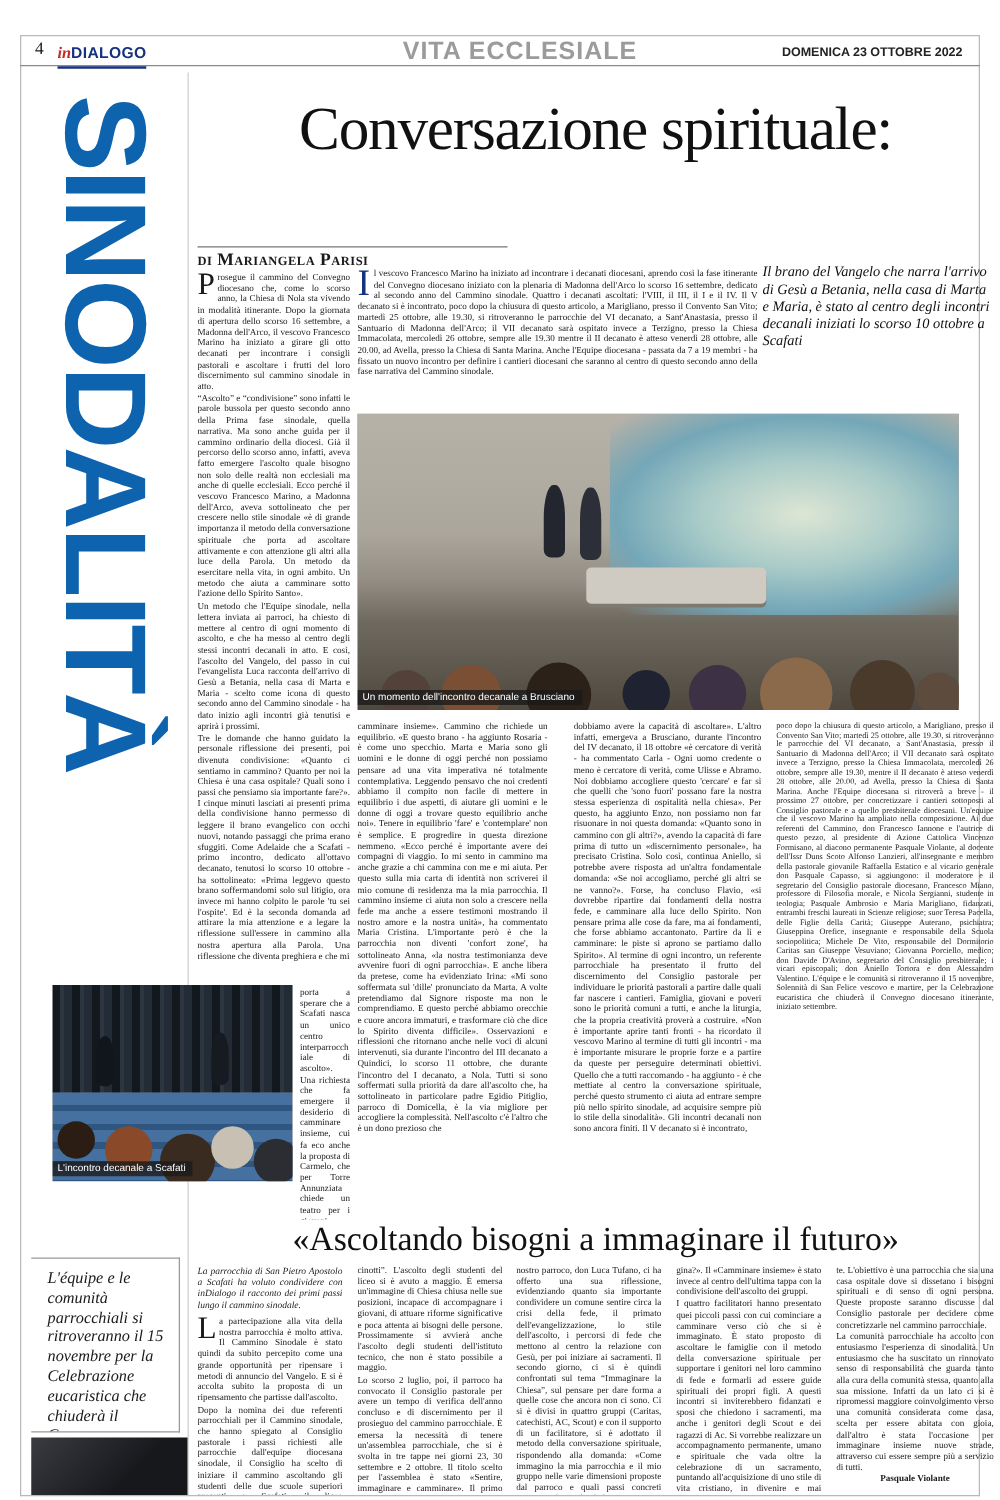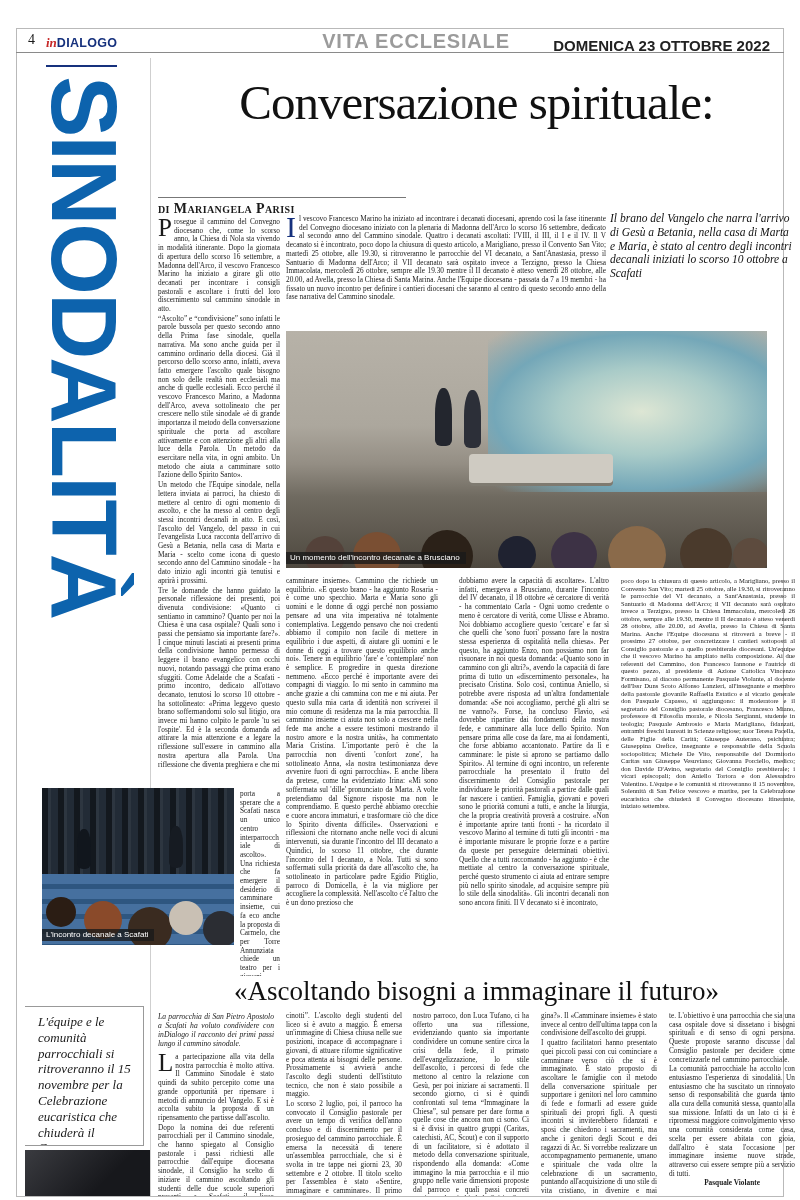--- a/index.html
+++ b/index.html
@@ -8,25 +8,25 @@
   .hr { position:absolute; background:#b9b9b9; }
   .page-frame-left  { left:16px; top:28px; width:1px; height:1169px; }
   .page-frame-right { left:783px; top:28px; width:1px; height:1169px; }
   .page-frame-bottom{ left:16px; top:1196px; width:768px; height:1px; }
   .masthead-topline { left:16px; top:28px; width:768px; height:1px; }
   .masthead-botline { left:16px; top:52px; width:768px; height:1px; background:#8a8a8a; }
   .main-vrule { left:150px; top:58px; width:1px; height:1138px; background:#cfcfcf; }
 
   .masthead { position:absolute; left:16px; top:30px; width:768px; height:21px; font-family:"Liberation Sans", sans-serif; }
   .pageno { position:absolute; left:12px; top:2px; font-family:"Liberation Serif", serif; font-size:14px; }
-  .logo { position:absolute; left:30px; top:3px; border-bottom:2px solid #16317d; padding-bottom:14px; }
+  .logo { position:absolute; left:30px; top:3px; border-bottom:2px solid #16317d; padding-bottom:2px; }
   .logo-in { color:#c62828; font-style:italic; font-weight:bold; font-size:13px; font-family:"Liberation Serif", serif; }
   .logo-dialogo { color:#16317d; font-weight:bold; font-size:12.5px; letter-spacing:.3px; }
   .section-title { position:absolute; left:0; right:0; top:0; text-align:center; font-size:20px; font-weight:bold; color:#9b9b9b; letter-spacing:.8px;padding-left:32px; }
-  .edition-date { position:absolute; right:14px; top:7px; font-size:15px; font-weight:bold; color:#222; }
+  .edition-date { position:absolute; right:14px; top:7px; font-size:10px; font-weight:bold; color:#222; }
 
   .kicker { position:absolute; left:24px; top:76px; width:120px; height:630px; writing-mode:vertical-rl;
             font-family:"Liberation Sans", sans-serif; font-weight:bold; font-size:92px; line-height:120px;
             color:#0d63ad; letter-spacing:-2px; }
 
   .headline { position:absolute; left:158px; top:76px; width:637px; text-align:center;
               font-size:49px; line-height:53px; letter-spacing:-1px; color:#111; font-weight:normal; }
   .byline { position:absolute; left:158px; top:197px; width:248px; border-top:1px solid #777; padding-top:3px;
             font-variant:small-caps; font-weight:bold; font-size:14px; letter-spacing:.4px; }
 

